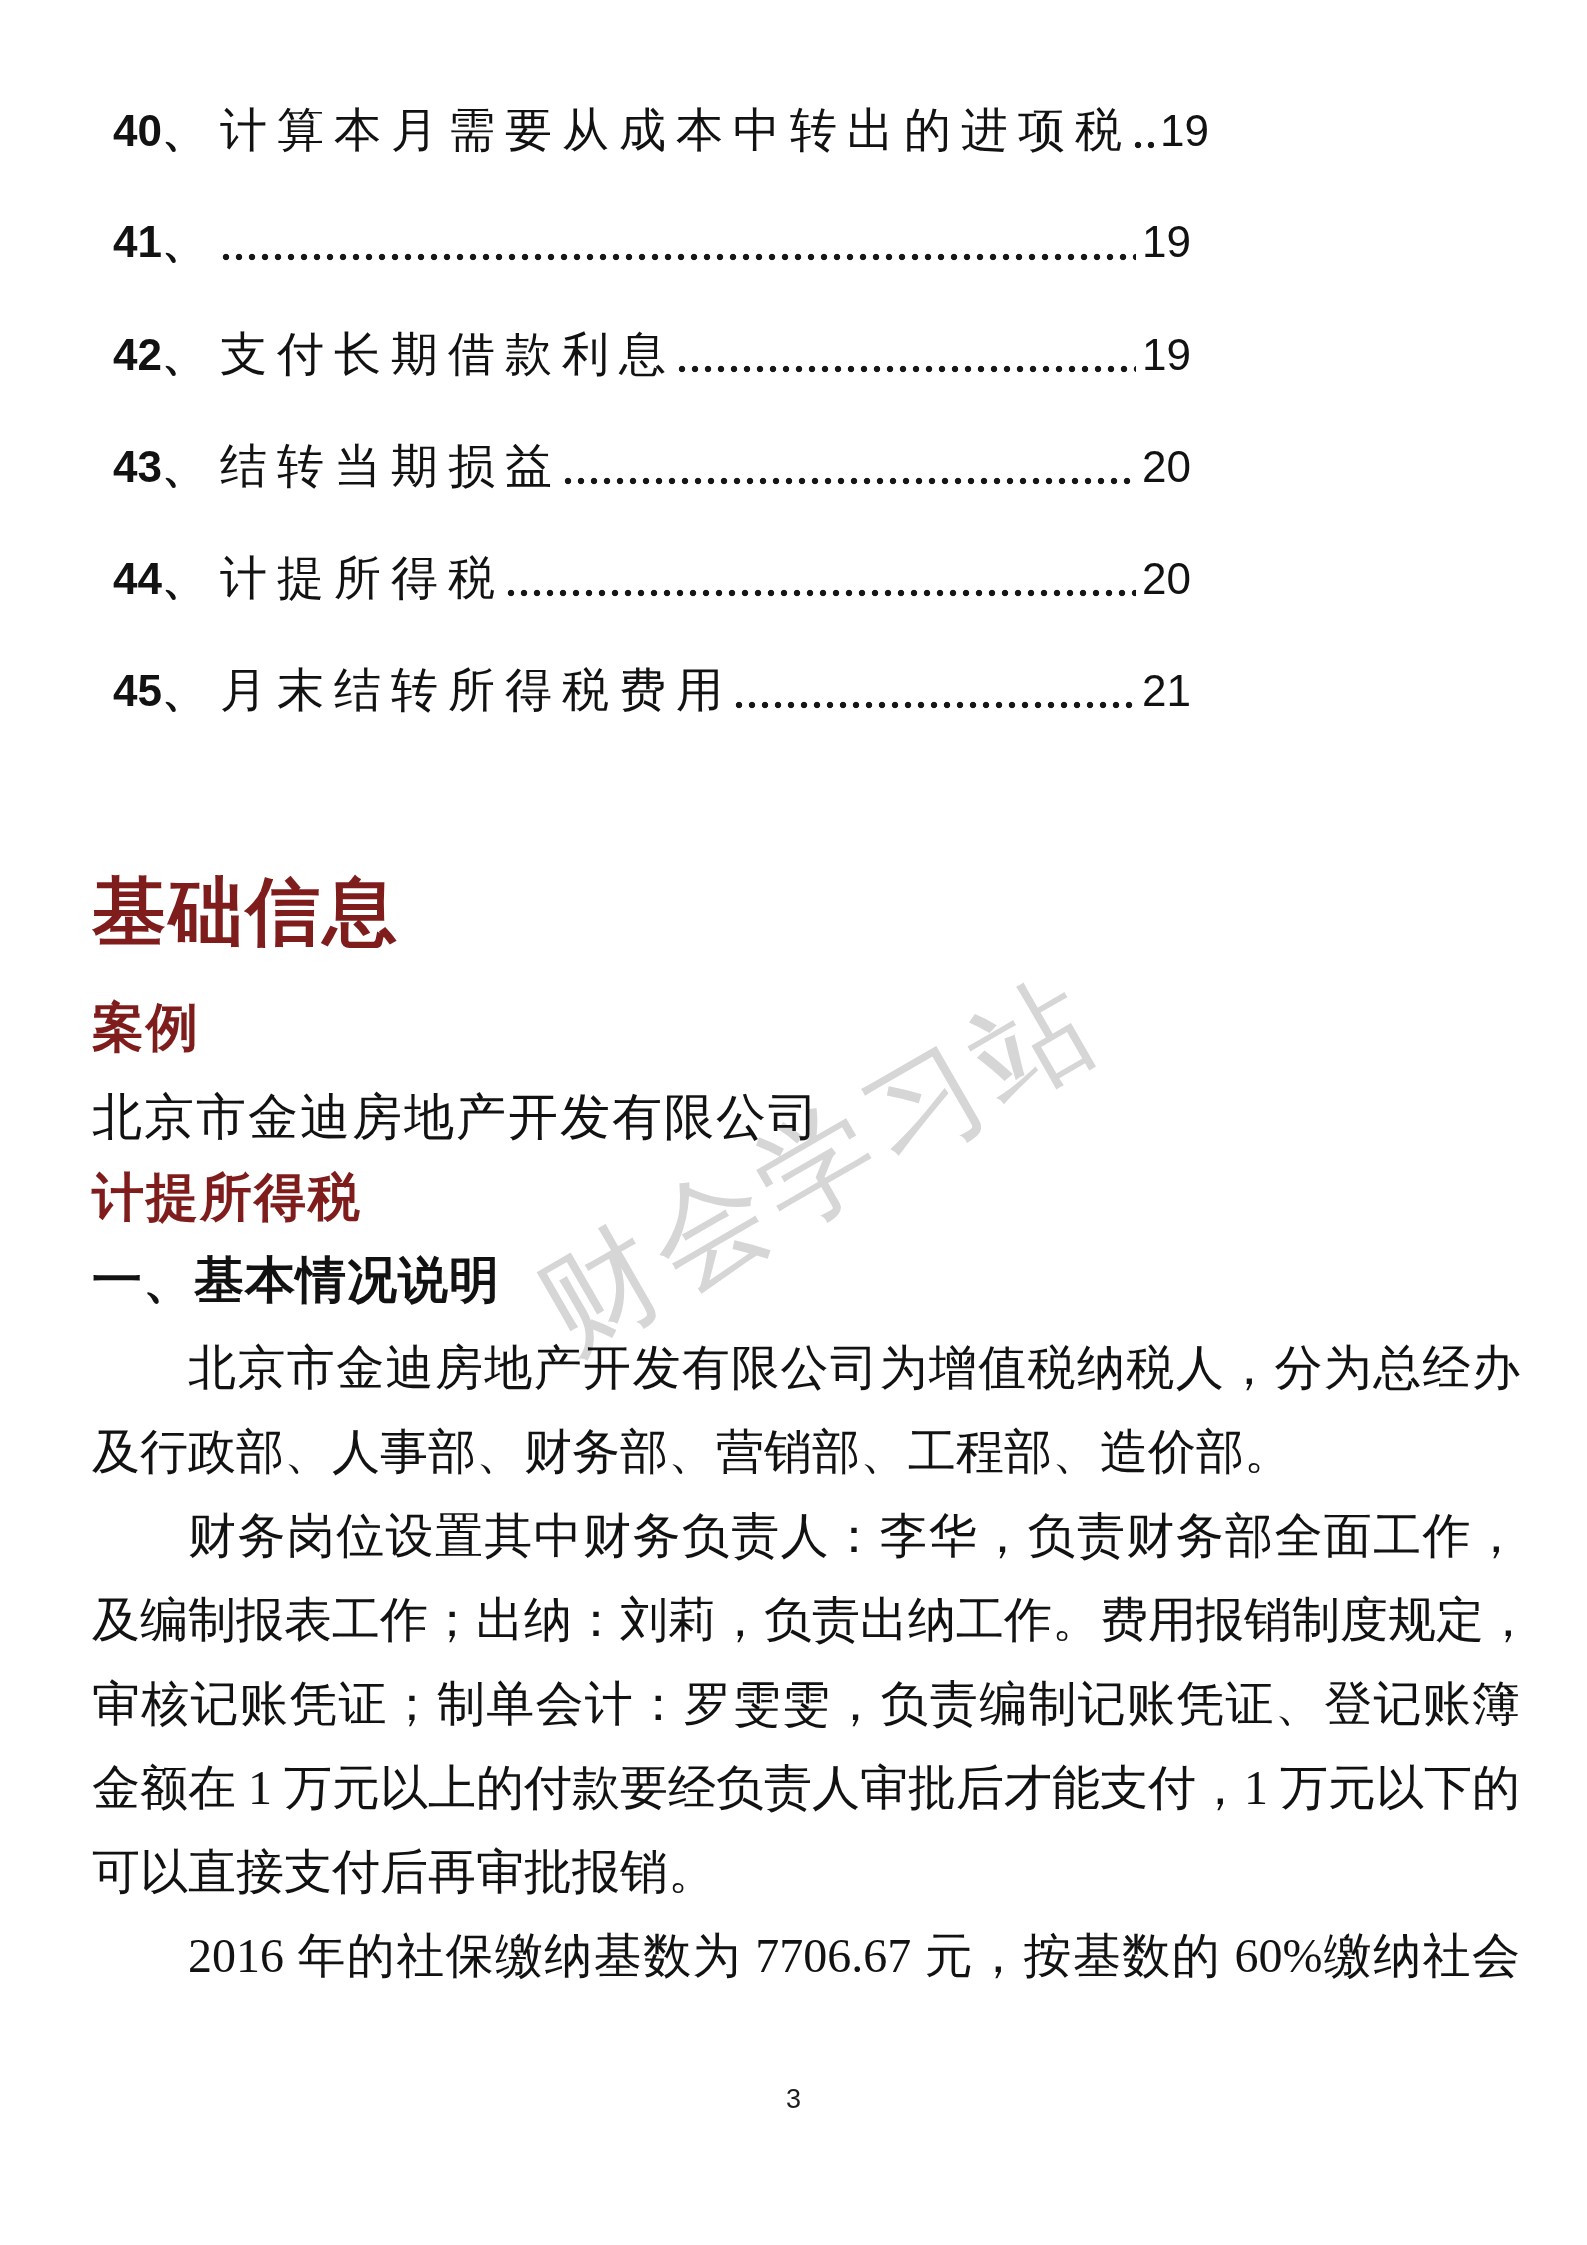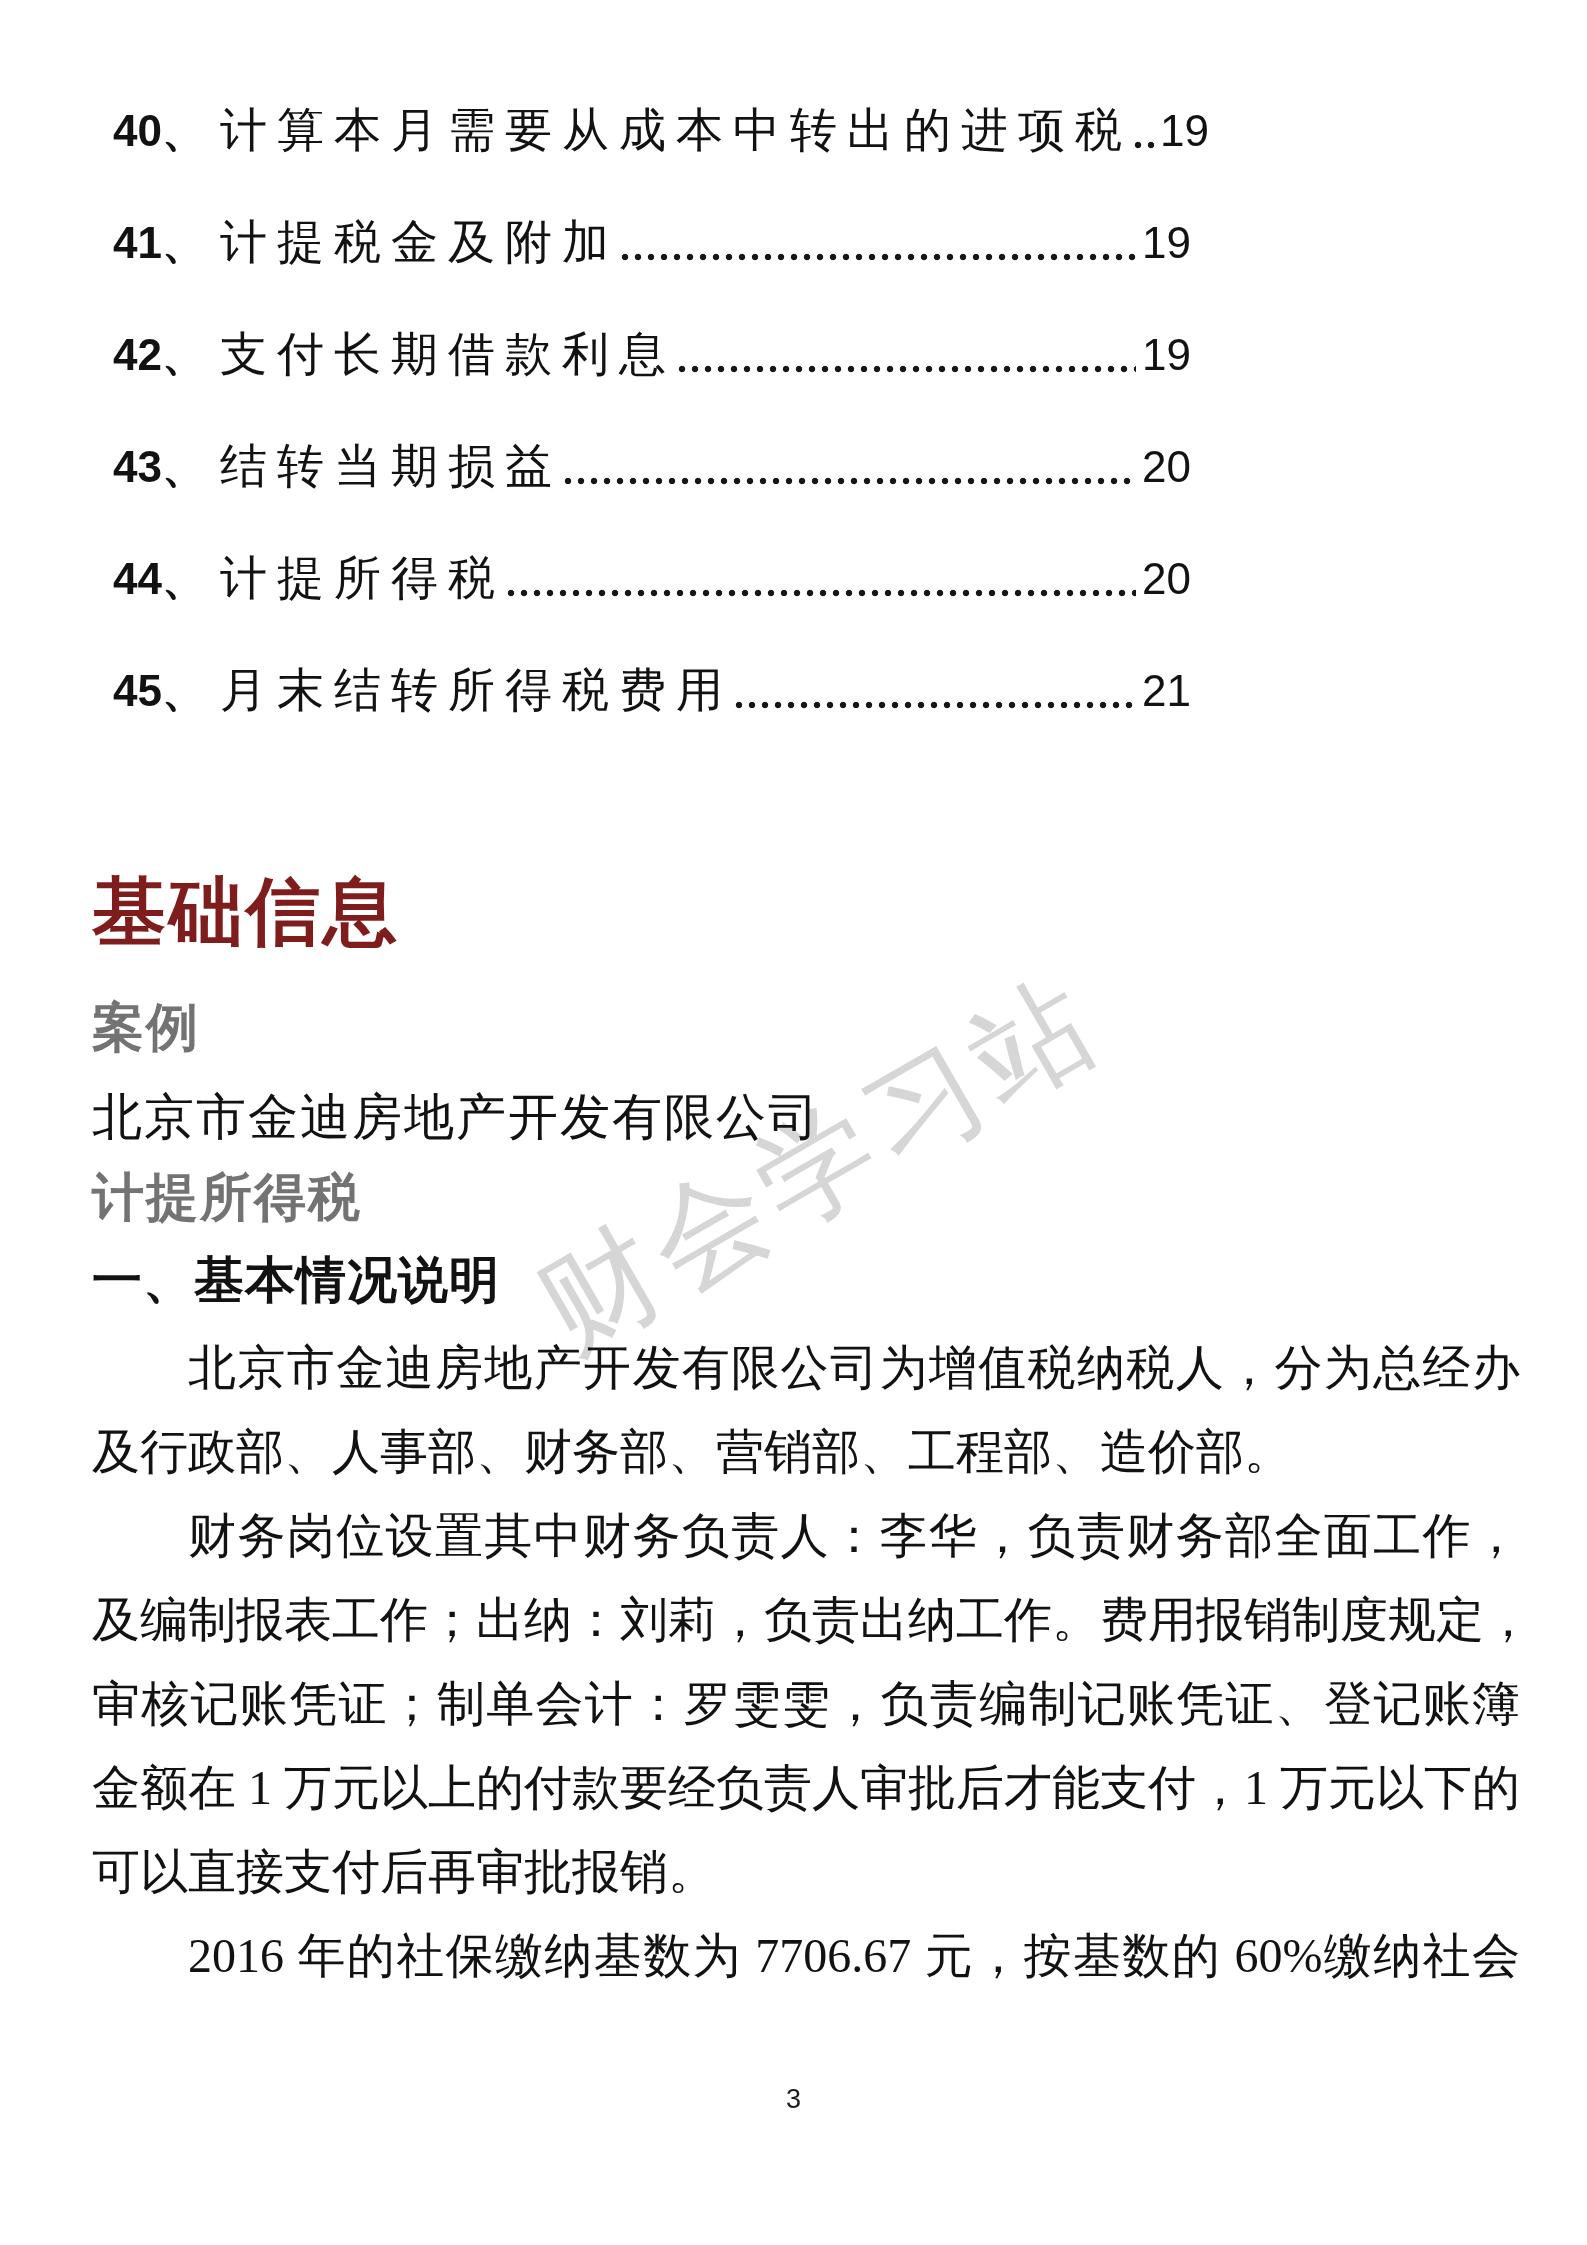--- a/index.html
+++ b/index.html
@@ -78,21 +78,21 @@
     line-height:1.1;
   }
   .red-label{
     position:absolute;
     left:92px;
     margin:0;
     font-family:"Liberation Sans","DejaVu Sans",sans-serif;
     font-weight:700;
     font-size:52px;
     line-height:58px;
-    color:#737373;
+    color:#7f1d1d;
     letter-spacing:2px;
   }
   .red-label.case{top:998px;}
   .red-label.system{top:1168px;}
   .company-line{
     position:absolute;
     left:92px;top:1086px;
     margin:0;
     font-size:50px;
     line-height:62px;
@@ -144,21 +144,20 @@
 
   <nav class="toc">
     <div class="toc-row">
       <span class="toc-num">40、</span>
       <span class="toc-title">计算本月需要从成本中转出的进项税</span>
       <span class="toc-leader"></span>
       <span class="toc-page">19</span>
     </div>
     <div class="toc-row">
       <span class="toc-num">41、</span>
-      <span class="toc-title">计提税金及附加</span>
       <span class="toc-leader"></span>
       <span class="toc-page">19</span>
     </div>
     <div class="toc-row">
       <span class="toc-num">42、</span>
       <span class="toc-title">支付长期借款利息</span>
       <span class="toc-leader"></span>
       <span class="toc-page">19</span>
     </div>
     <div class="toc-row">

